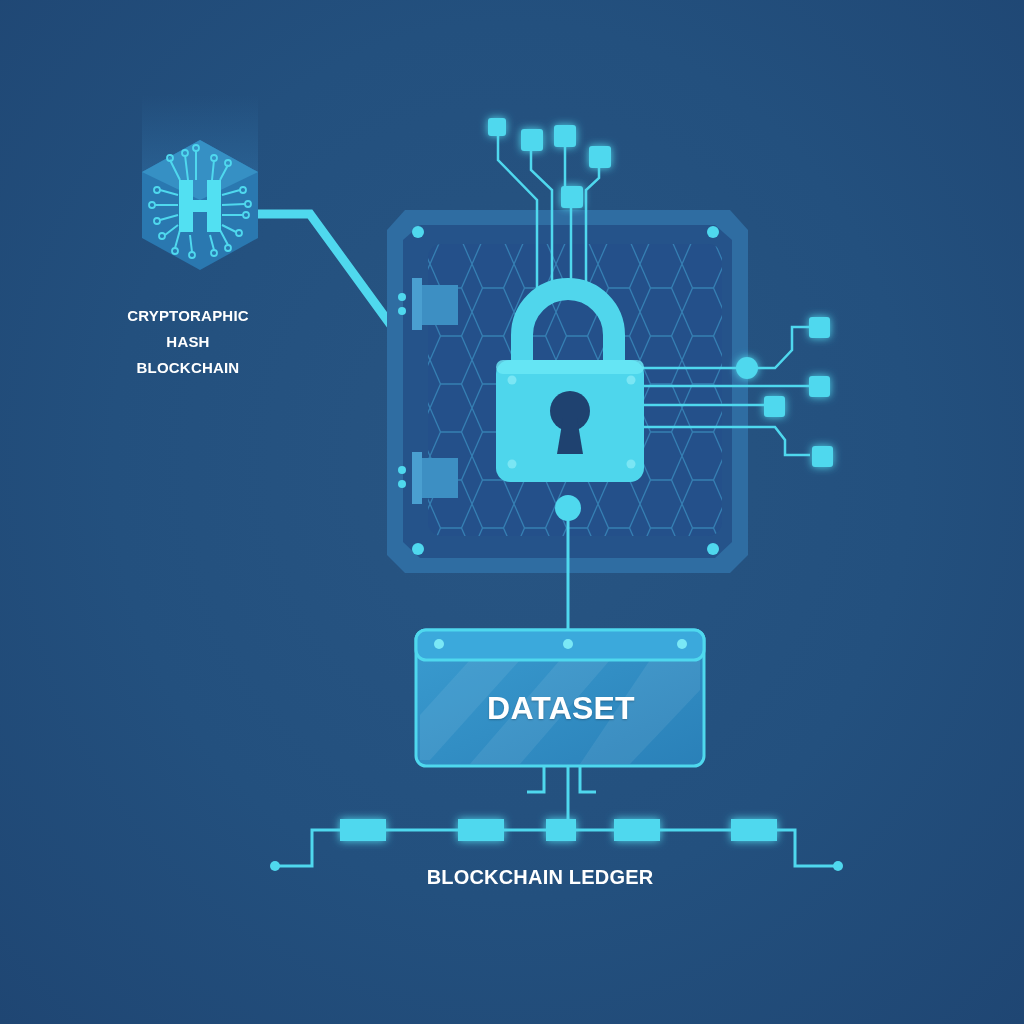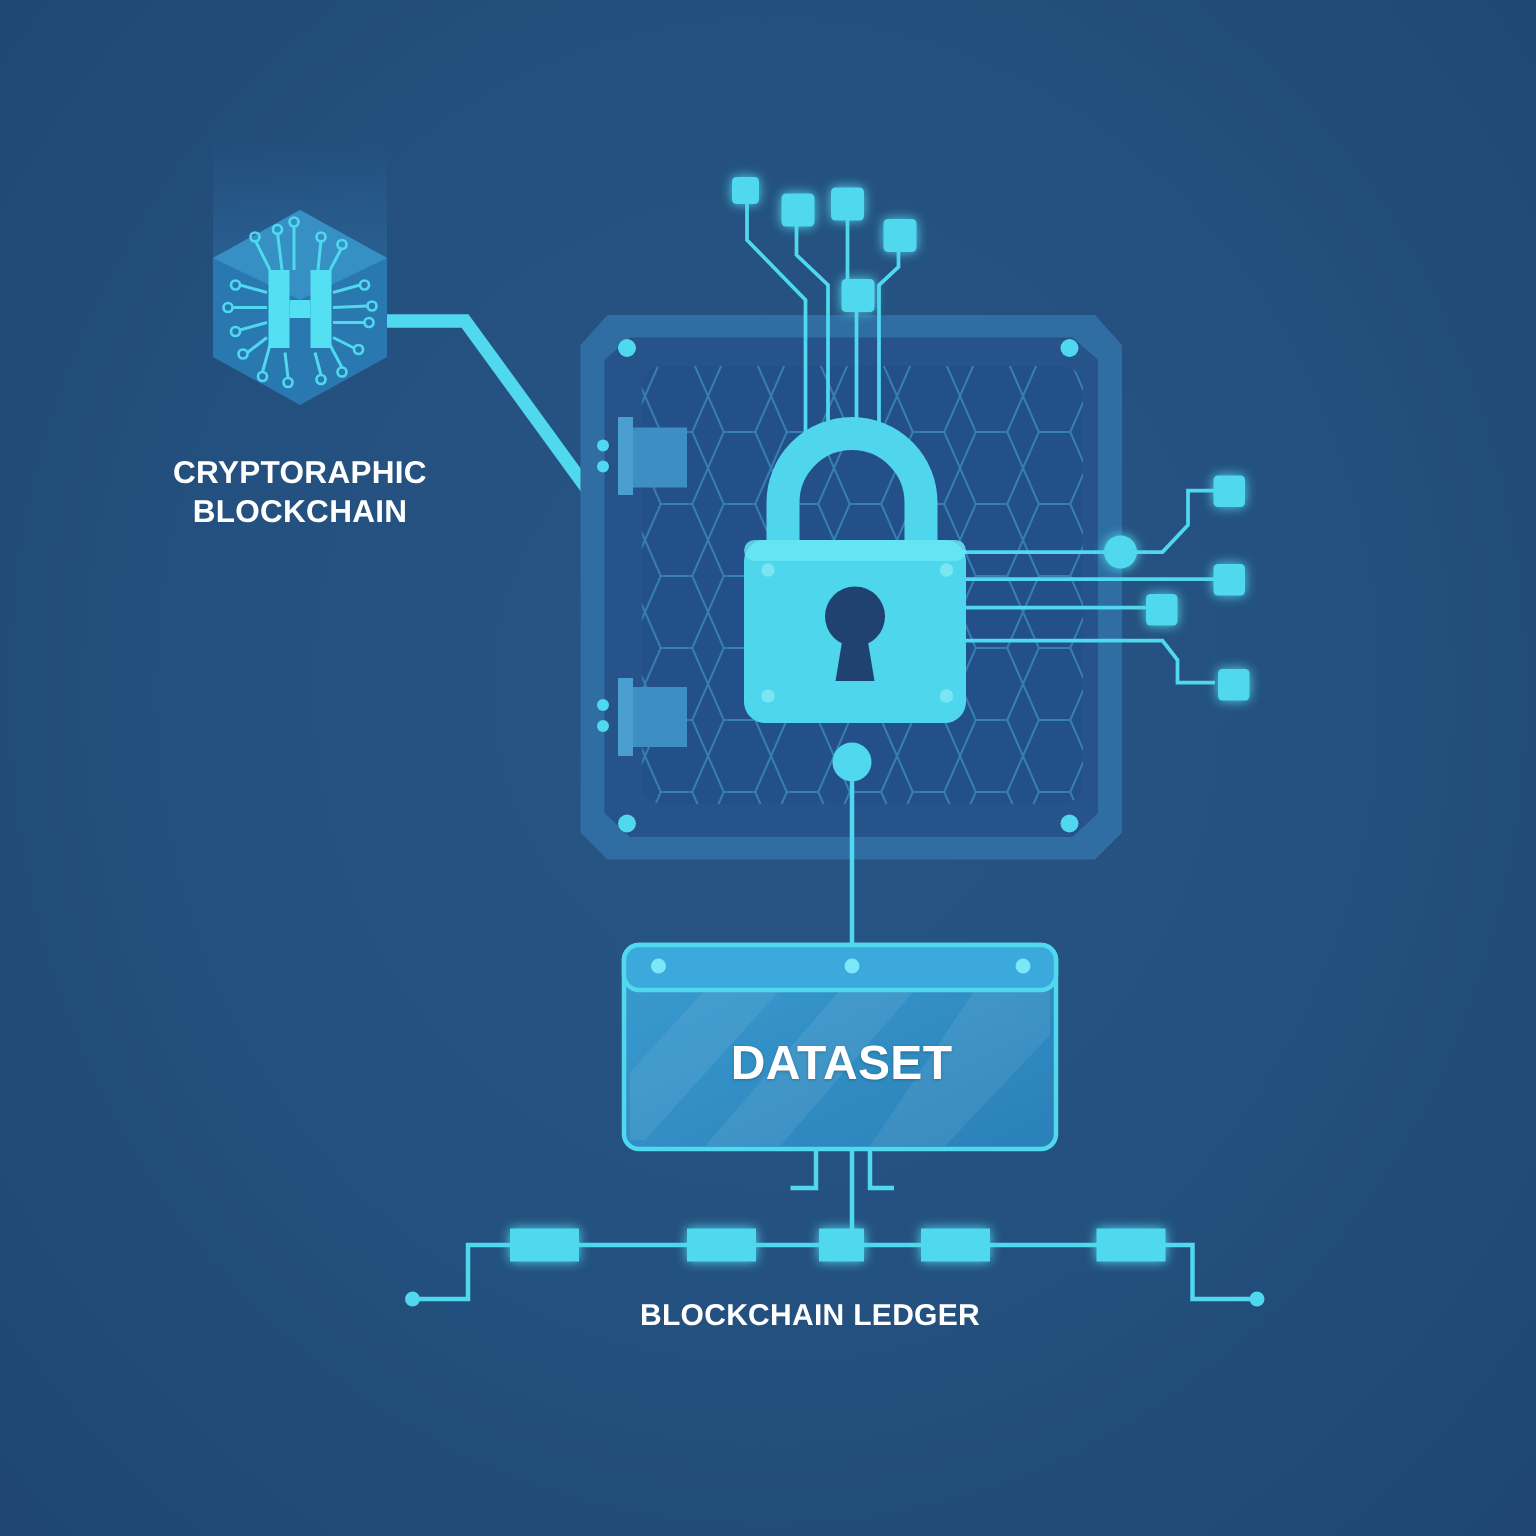--- a/index.html
+++ b/index.html
@@ -11,22 +11,22 @@
     .canvas {
       position: relative; width: 1024px; height: 1024px;
       background: radial-gradient(ellipse at 50% 45%, #285583 0%, #23507e 55%, #1f4673 100%);
     }
     svg.diagram { position: absolute; left: 0; top: 0; }
     .label {
       position: absolute; color: #ffffff; font-weight: 700;
       text-align: center; letter-spacing: 0.2px;
     }
     .hash-label {
-      left: 90px; top: 303px; width: 220px;
-      font-size: 21px; line-height: 26px;
+      left: 78px; top: 303px; width: 220px;
+      font-size: 15px; line-height: 26px;
     }
     .hash-label span { display: block; }
     .ledger-label {
       left: 340px; top: 866px; width: 400px; font-size: 20px;
     }
     .dataset-label {
       left: 416px; top: 690px; width: 290px; font-size: 32px;
       text-shadow: 0 1px 2px rgba(0,0,0,0.25);
     }
   </style>
@@ -203,19 +203,20 @@
         <rect x="458" y="819" width="46" height="22"></rect>
         <rect x="546" y="819" width="30" height="22"></rect>
         <rect x="614" y="819" width="46" height="22"></rect>
         <rect x="731" y="819" width="46" height="22"></rect>
       </g>
     </g>
   </svg>
 
   <div class="label hash-label">
     <span>CRYPTORAPHIC</span>
+    <span>HASH</span>
     <span>BLOCKCHAIN</span>
   </div>
 
   <div class="label dataset-label">DATASET</div>
 
   <div class="label ledger-label">BLOCKCHAIN LEDGER</div>
 </div>
 
 </body></html>

